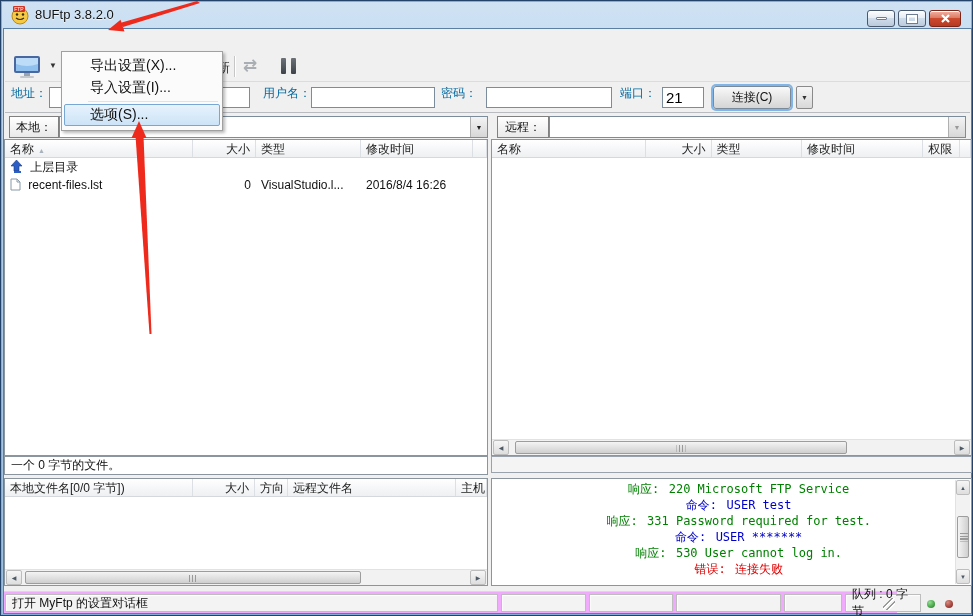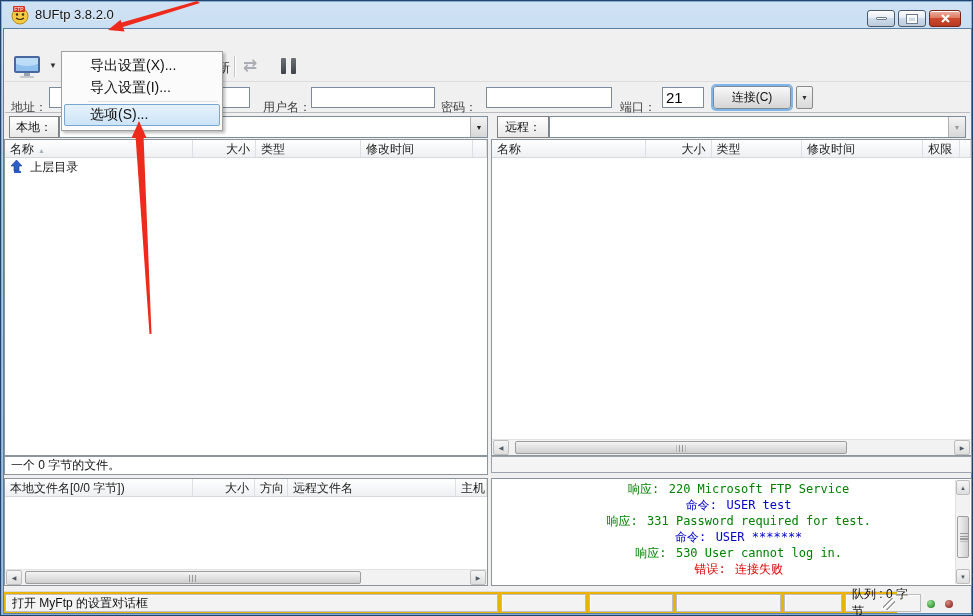--- a/index.html
+++ b/index.html
@@ -37,21 +37,21 @@
   .tb-computer{position:absolute;left:6px;top:3px;width:34px;height:24px;}
   .tb-caret{position:absolute;left:44px;top:9px;font-size:8px;color:#333;}
   .tb-partial{position:absolute;left:212px;top:7px;font-size:13px;color:#222;}
   .tb-sep{position:absolute;left:229px;top:4px;width:1px;height:21px;background:#c6c6c6;box-shadow:1px 0 0 #fff;}
   .tb-transfer{position:absolute;left:238px;top:3px;font-size:17px;font-weight:bold;color:#a9aeb4;}
   .tb-pause{position:absolute;left:276px;top:6px;display:flex;gap:5px;}
   .tb-pause .bar{width:5px;height:16px;border-radius:1px;background:linear-gradient(180deg,#6c7177,#3e434a);}
 
   
   .connbar{position:absolute;left:1px;top:54px;width:965px;height:30px;background:#f0f0f0;border-bottom:1px solid #b8bcc0;}
-  .lbl{position:absolute;top:16px;font-size:12px;color:#404040;white-space:nowrap;font-family:Liberation Serif, serif;}
+  .lbl{position:absolute;top:2px;font-size:12px;color:#0369a1;white-space:nowrap;font-family:Liberation Serif, serif;}
   .txt{position:absolute;top:4px;height:21px;border:1px solid #7b8d9d;background:#fff;font-size:15px;padding:1px 3px;font-family:inherit;}
   .btn-connect{position:absolute;left:708px;top:3px;width:78px;height:23px;border:1px solid #7a8a99;border-radius:3px;
     background:linear-gradient(180deg,#f9f9f9,#e8e8e8 45%,#d5d5d5);font-size:12px;color:#111;
     box-shadow:0 0 0 2px #7fb5e8;display:flex;align-items:center;justify-content:center;font-family:inherit;}
   .btn-drop{position:absolute;left:791px;top:3px;width:17px;height:23px;border:1px solid #8a8a8a;border-radius:2px;
     background:linear-gradient(180deg,#f6f6f6,#d9d9d9);display:flex;align-items:center;justify-content:center;font-size:7px;color:#333;}
 
   
   .tab{position:absolute;top:87px;height:22px;border:1px solid #808080;background:linear-gradient(180deg,#ffffff,#e9e9e9);
     font-size:12px;color:#111;display:flex;align-items:center;justify-content:center;padding:0 6px;}
@@ -93,21 +93,21 @@
 
   
   .logpane{position:absolute;left:487px;top:449px;width:481px;height:108px;border:1px solid #8a959e;background:#fff;overflow:hidden;text-align:center;}
   .log-line{font-family:"DejaVu Sans Mono",monospace;font-size:12px;line-height:16px;padding-left:5px;white-space:nowrap;}
   .log-label{display:inline-block;width:50px;}
   .log-resp{color:#008000;}
   .log-cmd{color:#0000cc;}
   .log-err{color:#dd0000;}
 
   
-  .statusbar{position:absolute;left:0;top:562px;width:893px;height:22px;background:#eab308;border-top:1px solid #d9d9d9;}
+  .statusbar{position:absolute;left:0;top:562px;width:893px;height:22px;background:#f0abfc;border-top:1px solid #d9d9d9;}
   .sb-cell{position:absolute;top:2px;height:18px;border:1px solid #bdbdbd;background:#f3f3f3;
     box-shadow:inset 1px 1px 1px rgba(255,255,255,.9);font-size:12px;color:#111;display:flex;align-items:center;padding:0 6px;}
   .dot{position:absolute;top:8px;width:8px;height:8px;border-radius:50%;}
   .dot.green{background:radial-gradient(circle at 35% 30%,#8fe08f,#1d7a1d);}
   .dot.red{background:radial-gradient(circle at 35% 30%,#d98a80,#7e1510);}
   .grip{position:absolute;right:2px;top:6px;width:12px;height:12px;
     background:
       linear-gradient(135deg,transparent 0 6px,#9c9c9c 6px 7.5px,#fff 7.5px 9px,transparent 9px) ,
       linear-gradient(135deg,transparent 0 10px,#9c9c9c 10px 11.5px,#fff 11.5px 13px,transparent 13px);}
 
@@ -203,20 +203,32 @@
           <svg class="ficon" width="13" height="13" viewBox="0 0 13 13">
               <path d="M6.5 0 L12 6 H9 V11 H4 V6 H1 Z" fill="#2b5fc7" stroke="#173a80" stroke-width=".6"></path>
               <rect x="4" y="11" width="7" height="2" fill="#2b5fc7"></rect>
             </svg>
           <span>上层目录</span>
         </div>
         <div class="cell right" style="width:63px"></div>
         <div class="cell" style="width:105px"></div>
         <div class="cell" style="width:112px"></div>
       </div>
+      <div class="lv-row">
+        <div class="cell" style="width:188px">
+          <svg class="ficon" width="11" height="13" viewBox="0 0 11 13">
+              <path d="M1 1 H7 L10 4 V12 H1 Z" fill="#fff" stroke="#8a9aa8"></path>
+              <path d="M7 1 L7 4 H10" fill="none" stroke="#8a9aa8"></path>
+            </svg>
+          <span>recent-files.lst</span>
+        </div>
+        <div class="cell right" style="width:63px">0</div>
+        <div class="cell" style="width:105px">VisualStudio.l...</div>
+        <div class="cell" style="width:112px">2016/8/4 16:26</div>
+      </div>
     </div>
 
     <div class="statusline">
         <span>一个 0 字节的文件。</span>
       </div>
 
     <div class="listview" style="left:0;top:449px;width:484px;height:108px">
       <div class="lv-header">
         <div class="hcell" style="width:188px">本地文件名[0/0 字节])</div>
         <div class="hcell right" style="width:62px">大小</div>

